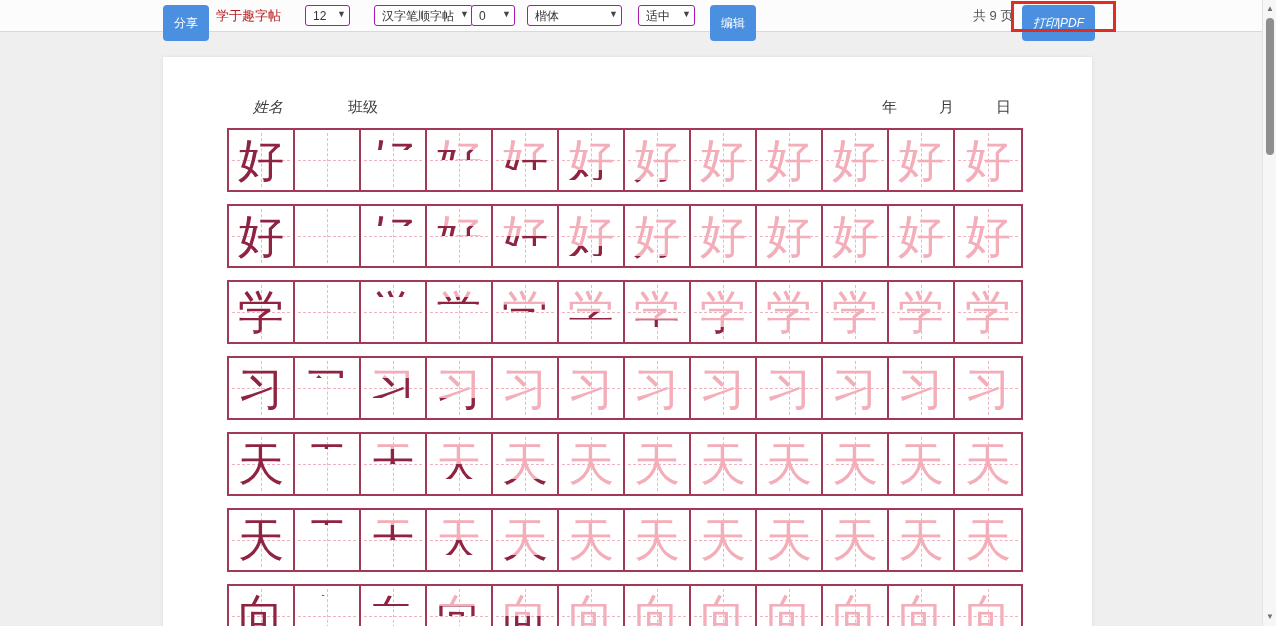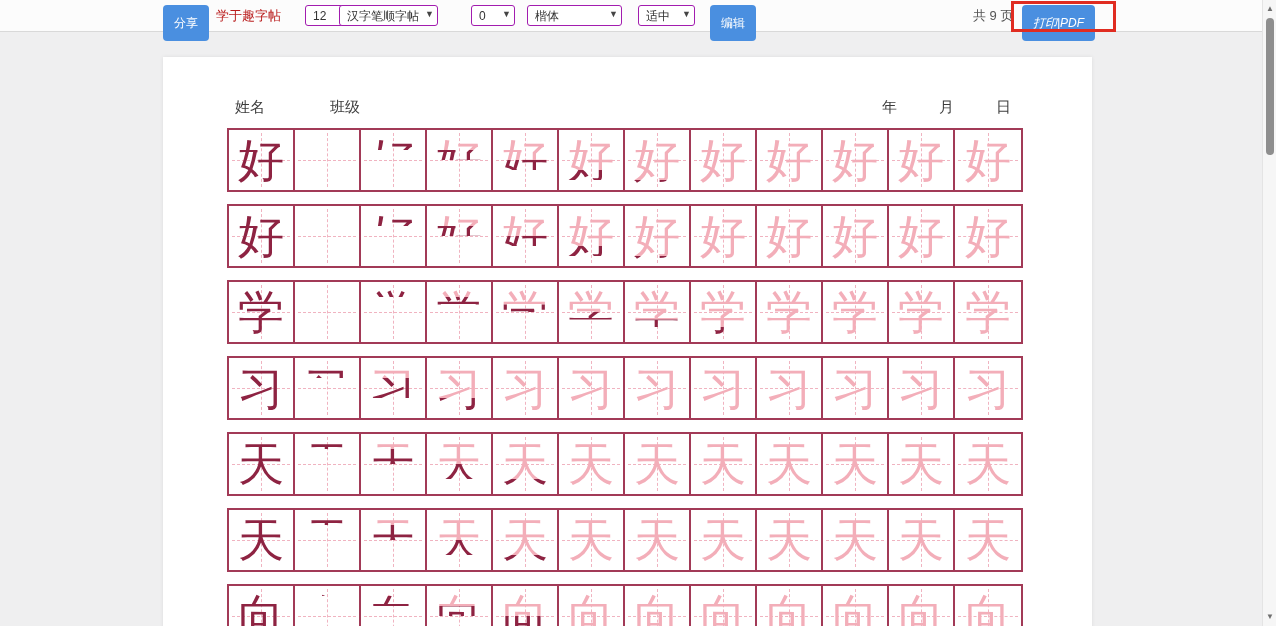--- a/index.html
+++ b/index.html
@@ -23,21 +23,21 @@
   .page-count { font-size:13px; color:#555; top:8px; }
 
   .annotation-box { position:absolute; left:1011px; top:1px; width:105px; height:31px;
     border:3px solid var(--annotation); z-index:6; pointer-events:none; }
 
   
   .sheet { position:absolute; left:163px; top:57px; width:929px; height:700px;
     background:#fff; box-shadow:0 0 4px rgba(0,0,0,.08); }
   .sheet-header { position:absolute; left:64px; top:40px; width:796px; height:20px;
     display:flex; align-items:center; font-size:15px; color:#3c3c3c; }
-  .sheet-header .name-label { margin-left:8px; }
+  .sheet-header .name-label { margin-left:26px;font-style:italic; }
   .sheet-header .class-label { margin-left:65px; }
   .sheet-header .spacer { flex:1; }
   .sheet-header .date-label { margin-left:42px; }
 
   
   .grid { position:absolute; left:64px; top:71px; width:800px; }
   .grid-row { display:flex; border:2px solid var(--grid-border); width:796px;
     margin-bottom:12px; background:#fff; }
   .cell { position:relative; width:66px; height:60px; flex:0 0 66px;
     border-right:2px solid var(--grid-border); overflow:hidden; }
@@ -68,21 +68,21 @@
 <div class="toolbar">
   <button class="btn-blue abs" style="left:163px;">分享</button>
 
   <span class="abs app-title" style="left:216px;">学于趣字帖</span>
 
   <span class="select-wrap" style="left:305px; width:45px;">
     <select><option>12</option></select>
     <span class="chev">▼</span>
   </span>
 
-  <span class="select-wrap" style="left:339px; width:99px;">
+  <span class="select-wrap" style="left:374px; width:99px;">
     <select><option>汉字笔顺字帖</option></select>
     <span class="chev">▼</span>
   </span>
 
   <span class="select-wrap" style="left:471px; width:44px;">
     <select><option>0</option></select>
     <span class="chev">▼</span>
   </span>
 
   <span class="select-wrap" style="left:527px; width:95px;">

